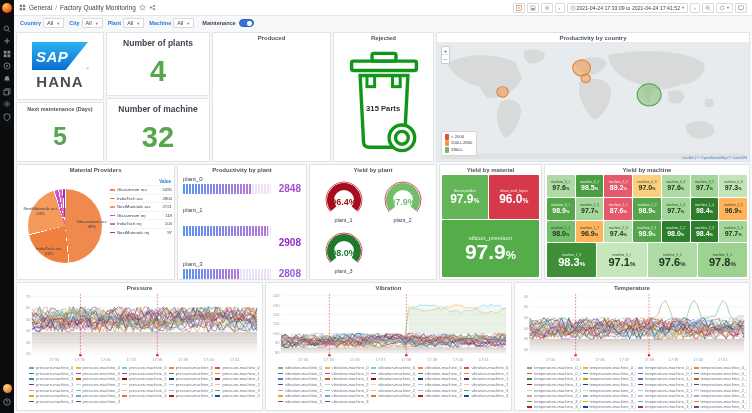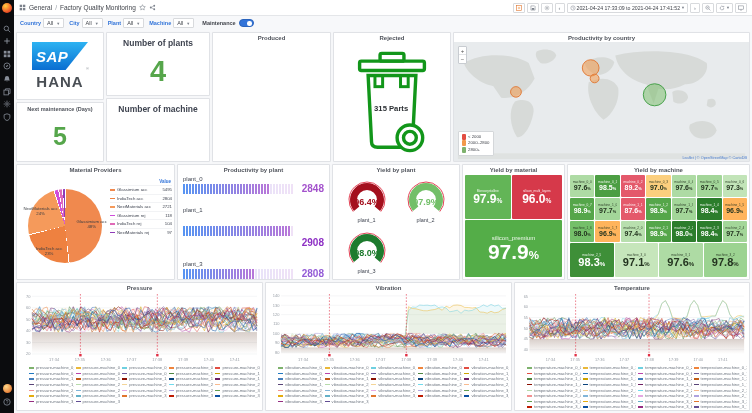--- a/index.html
+++ b/index.html
@@ -35,21 +35,21 @@
 .toggle::after{content:"";position:absolute;right:1px;top:1px;width:4.5px;height:4.5px;border-radius:50%;background:#fff}
 
 .content{flex:1;padding:2px;display:flex;flex-direction:column;gap:2px;min-height:0}
 .row{display:flex;gap:2px;min-height:0}
 .r1{height:130px}.r2{height:116px}.r3{flex:1}
 .panel{background:#fff;border:1px solid #e0e2e6;border-radius:1px;box-shadow:0 0 1px rgba(0,0,0,.06);position:relative;display:flex;flex-direction:column;min-width:0;overflow:hidden}
 .ptitle{font-size:6px;font-weight:bold;color:#50545c;text-align:center;padding:2px 0 1px;flex:none;white-space:nowrap;overflow:hidden}
 .pbody{flex:1;position:relative;min-height:0}
 .colstack{display:flex;flex-direction:column;gap:2px}
 
-.w-sap{width:88px}.w-num{width:104px}.w-prod{width:119px}.w-rej{width:118px}.w-map{flex:1}
+.w-sap{width:88px}.w-num{width:104px}.w-prod{width:119px}.w-rej{width:101px}.w-map{flex:1}
 
 .sap-panel{align-items:center;justify-content:center;display:flex;flex-direction:column;gap:2px}
 .sap-logo{width:56px;height:28px;background:linear-gradient(180deg,#2db3f2,#0a6ed1);clip-path:polygon(0 0,100% 0,60% 100%,0 100%);display:flex;align-items:center;padding-left:4px;color:#fff;font-weight:bold;font-style:italic;font-size:15px;letter-spacing:.5px}
 .sap-reg{font-size:4px;color:#8a8f96;align-self:flex-end;margin:-6px 14px 0 0}
 .sap-hana{font-size:15px;font-weight:bold;color:#4a4f55;letter-spacing:1px}
 
 .stat-title-lg{font-size:8.5px;font-weight:bold;color:#3f4450;text-align:center;padding-top:5px}
 .stat-title-sm{font-size:5.5px;font-weight:bold;color:#50545c;text-align:center;padding-top:3px}
 .stat-value{color:#56a64b;font-weight:bold;text-align:center;line-height:1.05}
 .v30{font-size:29px}.v26{font-size:25px}
@@ -58,21 +58,21 @@
 .map-svg{position:absolute;inset:0;width:100%;height:100%}
 .map-zoom{position:absolute;top:4px;left:4px;width:9px;background:#fff;border:1px solid #c8ccd1;border-radius:1px;z-index:3}
 .map-zoom div{height:8px;display:flex;align-items:center;justify-content:center;font-size:6px;color:#555;border-bottom:1px solid #e2e4e7}
 .map-zoom div:last-child{border-bottom:none}
 .map-legend{position:absolute;left:4px;bottom:5px;background:#fff;border:1px solid #d4d7da;border-radius:1px;padding:2px 3px;z-index:3}
 .map-legend .mlrow{display:flex;align-items:center;gap:2px;font-size:4.3px;color:#41444b;line-height:1.5}
 .mlswatch{width:4px;height:6px;border-radius:1px}
 .map-attr{position:absolute;right:2px;bottom:1px;font-size:3.8px;color:#9aa7b8;z-index:3}
 .map-attr b{color:#4d7fd0;font-weight:normal}
 
-.w-pie{width:159px}.w-bars{width:153px}.w-gauges{width:128px}.w-tm1{width:103px}.w-tm2{flex:1}
+.w-pie{width:159px}.w-bars{width:130px}.w-gauges{width:128px}.w-tm1{width:103px}.w-tm2{flex:1}
 
 .pie-wrap{display:flex;flex:1;min-height:0;padding:1px 2px 3px 2px}
 .pie-area{flex:1;position:relative}
 .pie{position:absolute;left:50%;top:50%;transform:translate(-50%,-50%);width:74px;height:74px;border-radius:50%}
 .pie-label{position:absolute;font-size:4.3px;color:#3a3d42;text-align:center;transform:translate(-50%,-50%);line-height:1.2;white-space:nowrap}
 .pie-legend{width:62px;font-size:4.3px;color:#3f4450;padding-top:4px}
 .pl-head{text-align:right;color:#3274d9;font-weight:bold;font-size:4.5px;margin-bottom:1px;padding-right:1px}
 .pl-row{display:flex;align-items:center;gap:2px;line-height:1.75;border-top:1px solid #f2f3f5}
 .pl-dash{width:5px;height:1.5px;flex:none}
 .pl-name{flex:1;white-space:nowrap;overflow:hidden}
@@ -303,20 +303,23 @@
         </div>
         <div class="w-num colstack">
           <div class="panel" style="flex:1">
             <div class="stat-title-lg">Number of plants</div>
             <div class="center-fill">
                 <div class="stat-value v30">4</div>
               </div>
           </div>
           <div class="panel" style="flex:1">
             <div class="stat-title-lg">Number of machine</div>
+            <div class="center-fill">
+                <div class="stat-value v30">32</div>
+              </div>
           </div>
         </div>
         <div class="panel w-prod">
           <div class="ptitle">Produced</div>
         </div>
         <div class="panel w-rej">
           <div class="ptitle">Rejected</div>
           <div class="pbody center-fill">
             <svg width="86" height="104" viewBox="0 0 100 122">
               <rect x="36" y="4" width="28" height="9" rx="2" fill="none" stroke="#12961a" stroke-width="4"></rect>

